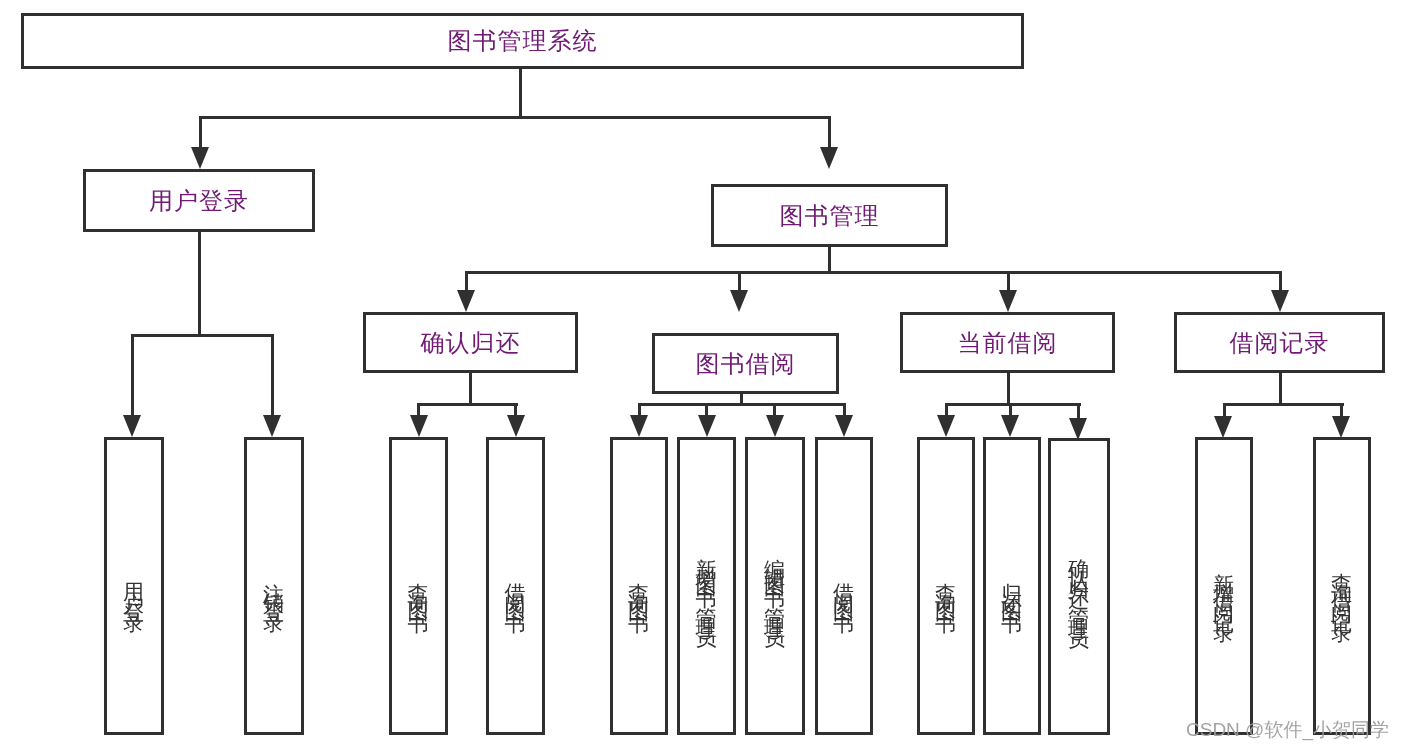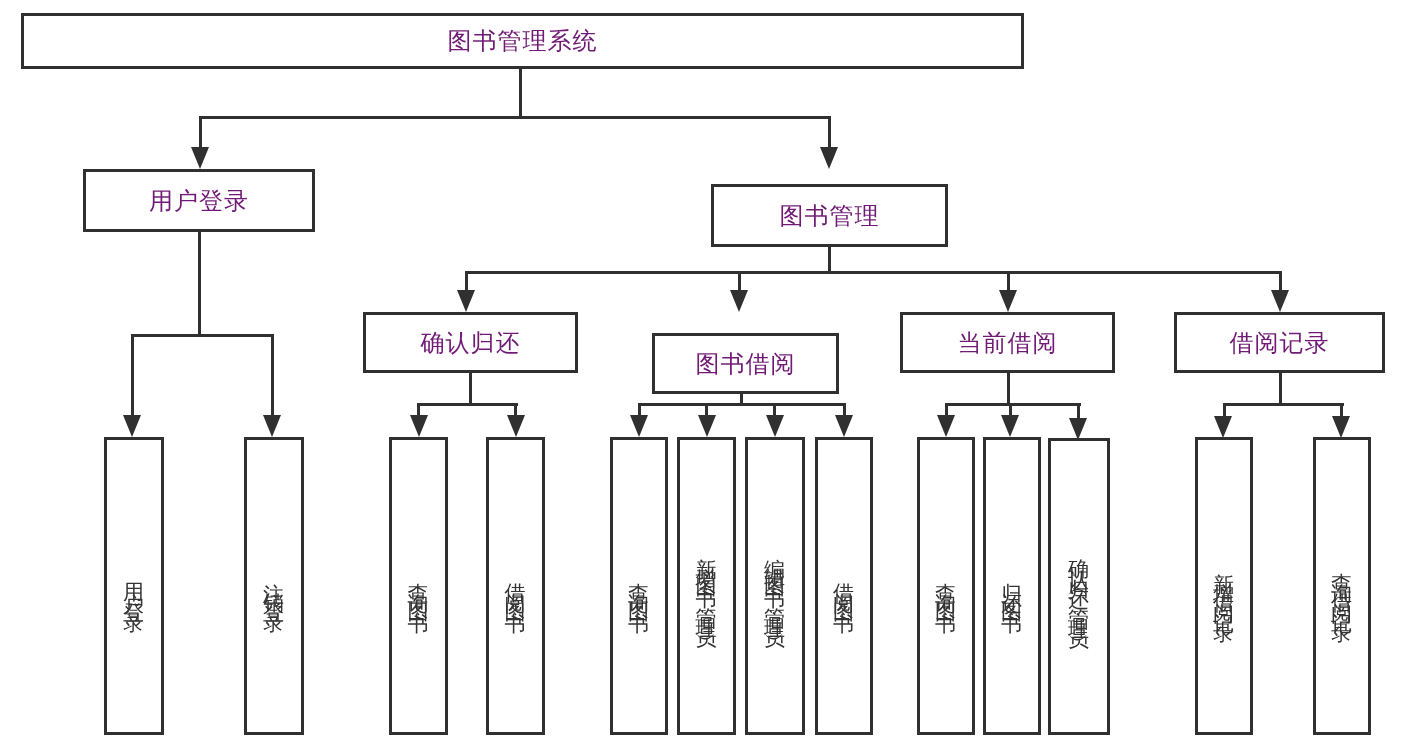--- a/index.html
+++ b/index.html
@@ -194,14 +194,15 @@
   <div class="arrow" style="left:630px;  top:415px;"></div>
   <div class="arrow" style="left:698px;  top:415px;"></div>
   <div class="arrow" style="left:766px;  top:415px;"></div>
   <div class="arrow" style="left:835px;  top:415px;"></div>
   <div class="arrow" style="left:937px;  top:415px;"></div>
   <div class="arrow" style="left:1001px; top:415px;"></div>
   <div class="arrow" style="left:1069px; top:418px;"></div>
   <div class="arrow" style="left:1214px; top:416px;"></div>
   <div class="arrow" style="left:1332px; top:416px;"></div>
 
+  <div class="watermark">CSDN @软件_小贺同学</div>
 
 </div>
 
 </body></html>

